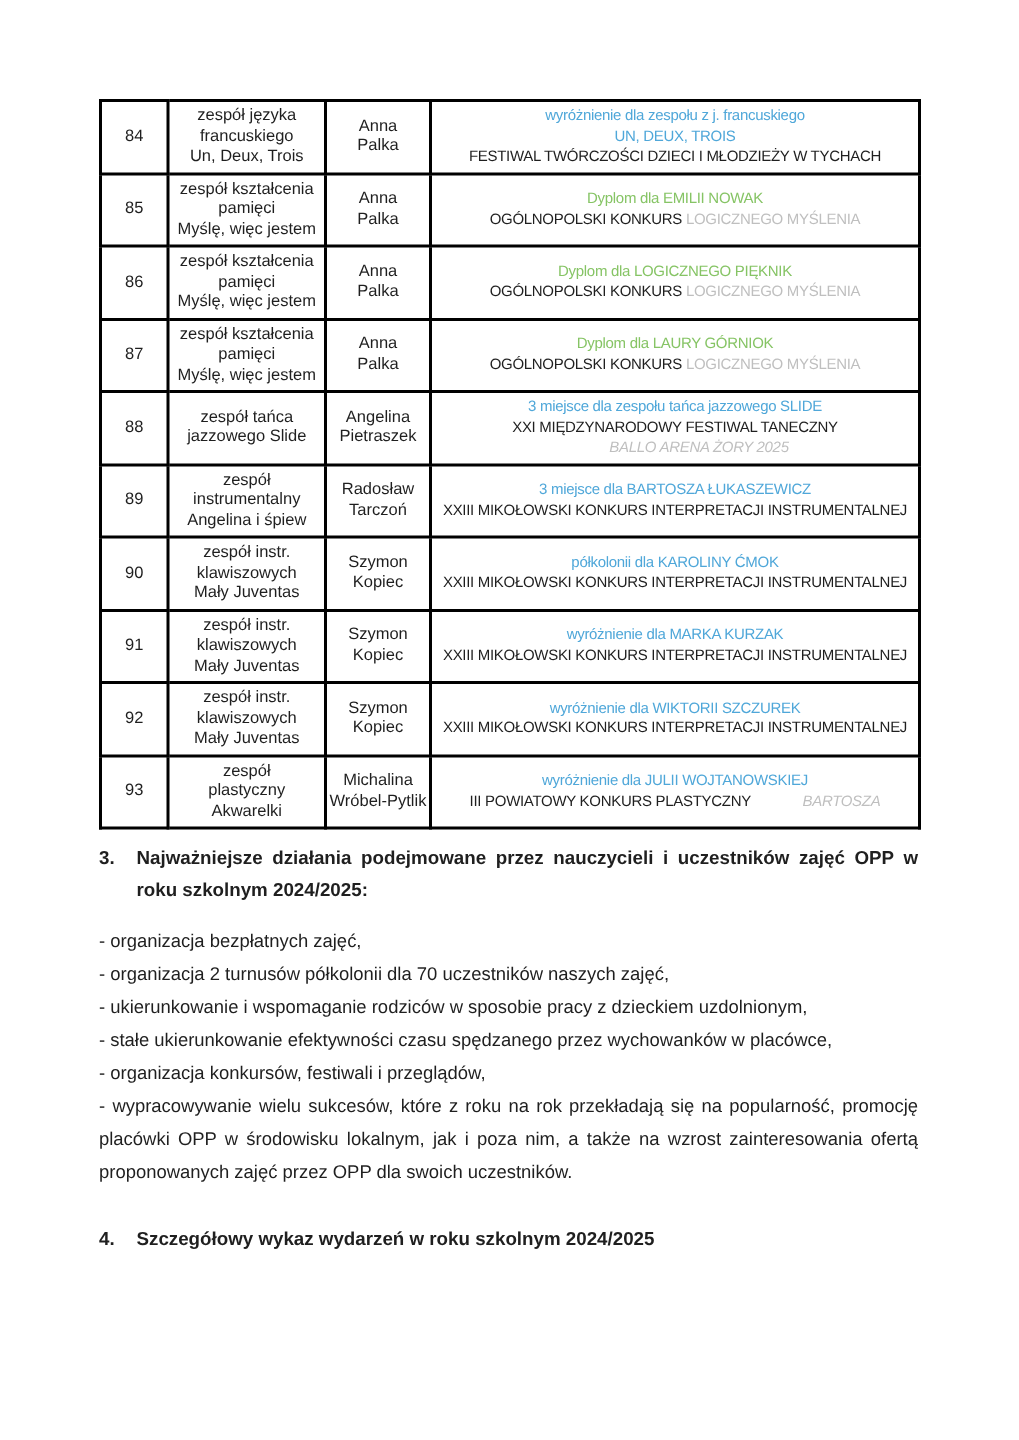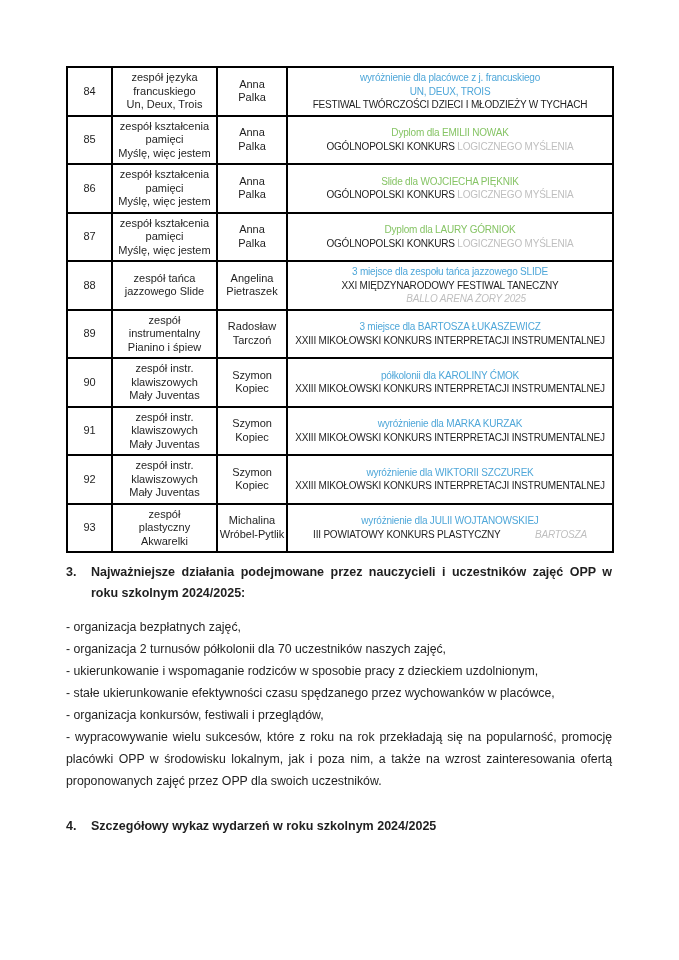--- a/index.html
+++ b/index.html
@@ -54,21 +54,21 @@
             <td class="group-cell">
               <div>zespół języka</div>
               <div>francuskiego</div>
               <div>Un, Deux, Trois</div>
             </td>
             <td class="teacher-cell">
               <div>Anna</div>
               <div>Palka</div>
             </td>
             <td class="award-cell">
-              <div class="award-line"><span class="c-blue">wyróżnienie dla placówce z j. francuskiego</span></div>
+              <div class="award-line"><span class="c-blue">wyróżnienie dla zespołu z j. francuskiego</span></div>
               <div class="award-line"><span class="c-blue">UN, DEUX, TROIS</span></div>
               <div class="award-line"><span class="c-black">FESTIWAL TWÓRCZOŚCI DZIECI I MŁODZIEŻY W TYCHACH</span></div>
             </td>
           </tr>
           <tr>
             <td class="num-cell">85</td>
             <td class="group-cell">
               <div>zespół kształcenia</div>
               <div>pamięci</div>
               <div>Myślę, więc jestem</div>
@@ -87,21 +87,21 @@
             <td class="group-cell">
               <div>zespół kształcenia</div>
               <div>pamięci</div>
               <div>Myślę, więc jestem</div>
             </td>
             <td class="teacher-cell">
               <div>Anna</div>
               <div>Palka</div>
             </td>
             <td class="award-cell">
-              <div class="award-line"><span class="c-green">Slide dla WOJCIECHA PIĘKNIK</span></div>
+              <div class="award-line"><span class="c-green">Dyplom dla LOGICZNEGO PIĘKNIK</span></div>
               <div class="award-line"><span class="c-black">OGÓLNOPOLSKI KONKURS </span><span class="c-gray">LOGICZNEGO MYŚLENIA</span></div>
             </td>
           </tr>
           <tr>
             <td class="num-cell">87</td>
             <td class="group-cell">
               <div>zespół kształcenia</div>
               <div>pamięci</div>
               <div>Myślę, więc jestem</div>
             </td>
@@ -128,21 +128,21 @@
               <div class="award-line"><span class="c-blue">3 miejsce dla zespołu tańca jazzowego SLIDE</span></div>
               <div class="award-line"><span class="c-black">XXI MIĘDZYNARODOWY FESTIWAL TANECZNY</span></div>
               <div class="award-line"><span class="c-gray-italic">BALLO ARENA ŻORY 2025</span></div>
             </td>
           </tr>
           <tr>
             <td class="num-cell">89</td>
             <td class="group-cell">
               <div>zespół</div>
               <div>instrumentalny</div>
-              <div>Pianino i śpiew</div>
+              <div>Angelina i śpiew</div>
             </td>
             <td class="teacher-cell">
               <div>Radosław</div>
               <div>Tarczoń</div>
             </td>
             <td class="award-cell">
               <div class="award-line"><span class="c-blue">3 miejsce dla BARTOSZA ŁUKASZEWICZ</span></div>
               <div class="award-line"><span class="c-black">XXIII MIKOŁOWSKI KONKURS INTERPRETACJI INSTRUMENTALNEJ</span></div>
             </td>
           </tr>

